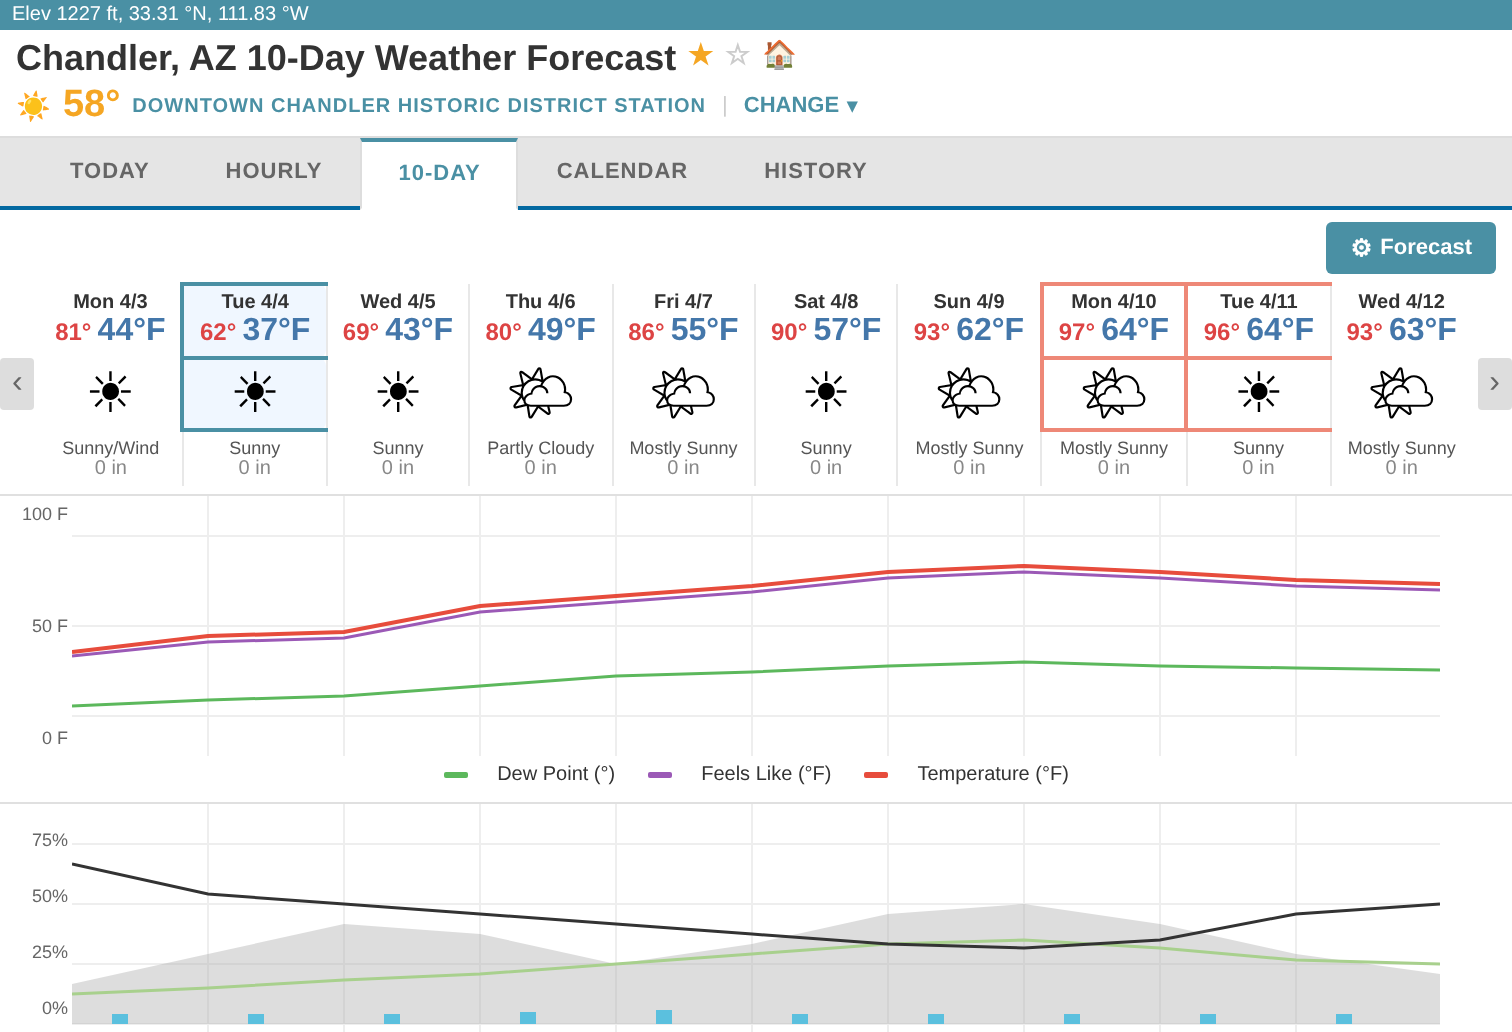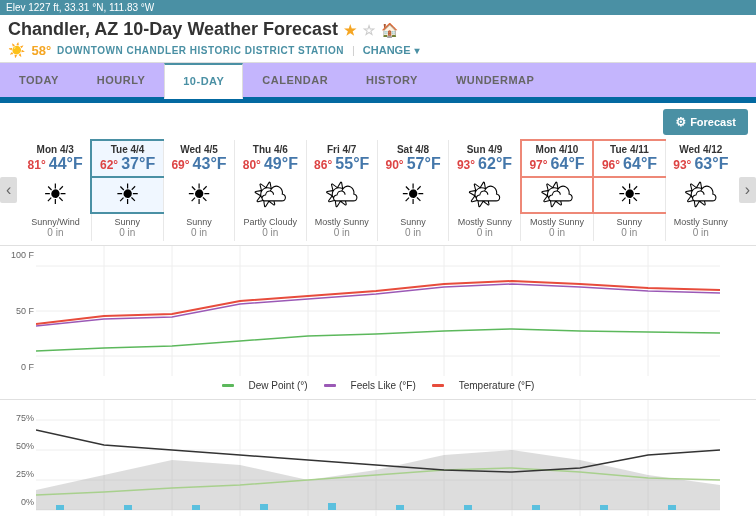--- a/index.html
+++ b/index.html
@@ -1,34 +1,34 @@
 <!DOCTYPE html>
 <html><head>
   <meta charset="utf-8">
   <style>
     * { box-sizing: border-box; margin: 0; padding: 0; }
     body { font-family: Arial, sans-serif; font-size: 12px; background: #fff; width: 756px; overflow-x: hidden; }
 
     .top-bar { background: #4a90a4; color: #fff; font-size: 10px; padding: 2px 6px; }
     
     .header { padding: 4px 8px; border-bottom: 1px solid #ddd; }
-    .header h1 { font-size: 18px; font-weight: bold; color: #333; display: flex; align-items: center; gap: 6px; }
+    .header h1 { font-size: 18px; font-weight: bold; color: #333; display: flex; gap: 6px; }
     .star-icon { color: #f5a623; font-size: 14px; }
     .star-empty { color: #ccc; font-size: 14px; }
     .home-icon { color: #777; font-size: 14px; }
     
     .subheader { display: flex; align-items: center; gap: 6px; font-size: 11px; color: #333; margin-top: 2px; }
     .sun-icon-sm { color: #f5a623; font-size: 14px; }
-    .temp-badge { color: #f5a623; font-weight: bold; font-size: 13px; }
+    .temp-badge { color: #f5a623; font-weight: bold; font-size: 19px; }
     .station-link { color: #4a90a4; text-transform: uppercase; font-size: 10px; font-weight: bold; letter-spacing: 0.5px; }
     .divider-v { color: #ccc; margin: 0 2px; }
     .change-btn { color: #4a90a4; font-weight: bold; font-size: 11px; text-transform: uppercase; cursor: pointer; display: flex; align-items: center; gap: 4px; }
     .chevron-down { font-size: 10px; }
 
-    .nav-tabs { display: flex; border-bottom: 6px solid #0369a1; background: #c4b5fd; }
+    .nav-tabs { display: flex; border-bottom: 2px solid #0369a1; background: #e5e5e5; padding-left: 16px; }
     .nav-tab { padding: 10px 18px; font-size: 11px; font-weight: bold; color: #666; text-transform: uppercase; cursor: pointer; border: 1px solid transparent; letter-spacing: 0.5px; }
     .nav-tab.active { background: #fff; color: #4a90a4; border-top: 2px solid #4a90a4; border-left: 1px solid #ddd; border-right: 1px solid #ddd; border-bottom: 1px solid #fff; margin-bottom: -2px; }
 
     .content { padding: 6px 0; position: relative; }
     
     .customize-btn { position: absolute; right: 8px; top: 6px; background: #4a90a4; color: #fff; border: none; padding: 6px 12px; font-size: 11px; font-weight: bold; cursor: pointer; border-radius: 3px; display: flex; align-items: center; gap: 4px; z-index: 10; }
     .gear-icon-sm { font-size: 12px; }
 
     .forecast-table { width: 100%; border-collapse: collapse; margin-top: 30px; }
     .forecast-table td { border-right: 1px solid #e8e8e8; text-align: center; padding: 3px 2px; vertical-align: middle; font-size: 11px; }
@@ -90,21 +90,20 @@
     </span>
   </div>
 </div>
 
 <div class="nav-tabs">
   <div class="nav-tab">TODAY</div>
   <div class="nav-tab">HOURLY</div>
   <div class="nav-tab active">10-DAY</div>
   <div class="nav-tab">CALENDAR</div>
   <div class="nav-tab">HISTORY</div>
-  <div class="nav-tab">WUNDERMAP</div>
 </div>
 
 <div class="content">
 
   <button class="customize-btn">
     <span class="gear-icon-sm">⚙</span>
     <span>Forecast</span>
   </button>
 
   <div class="forecast-wrapper">

